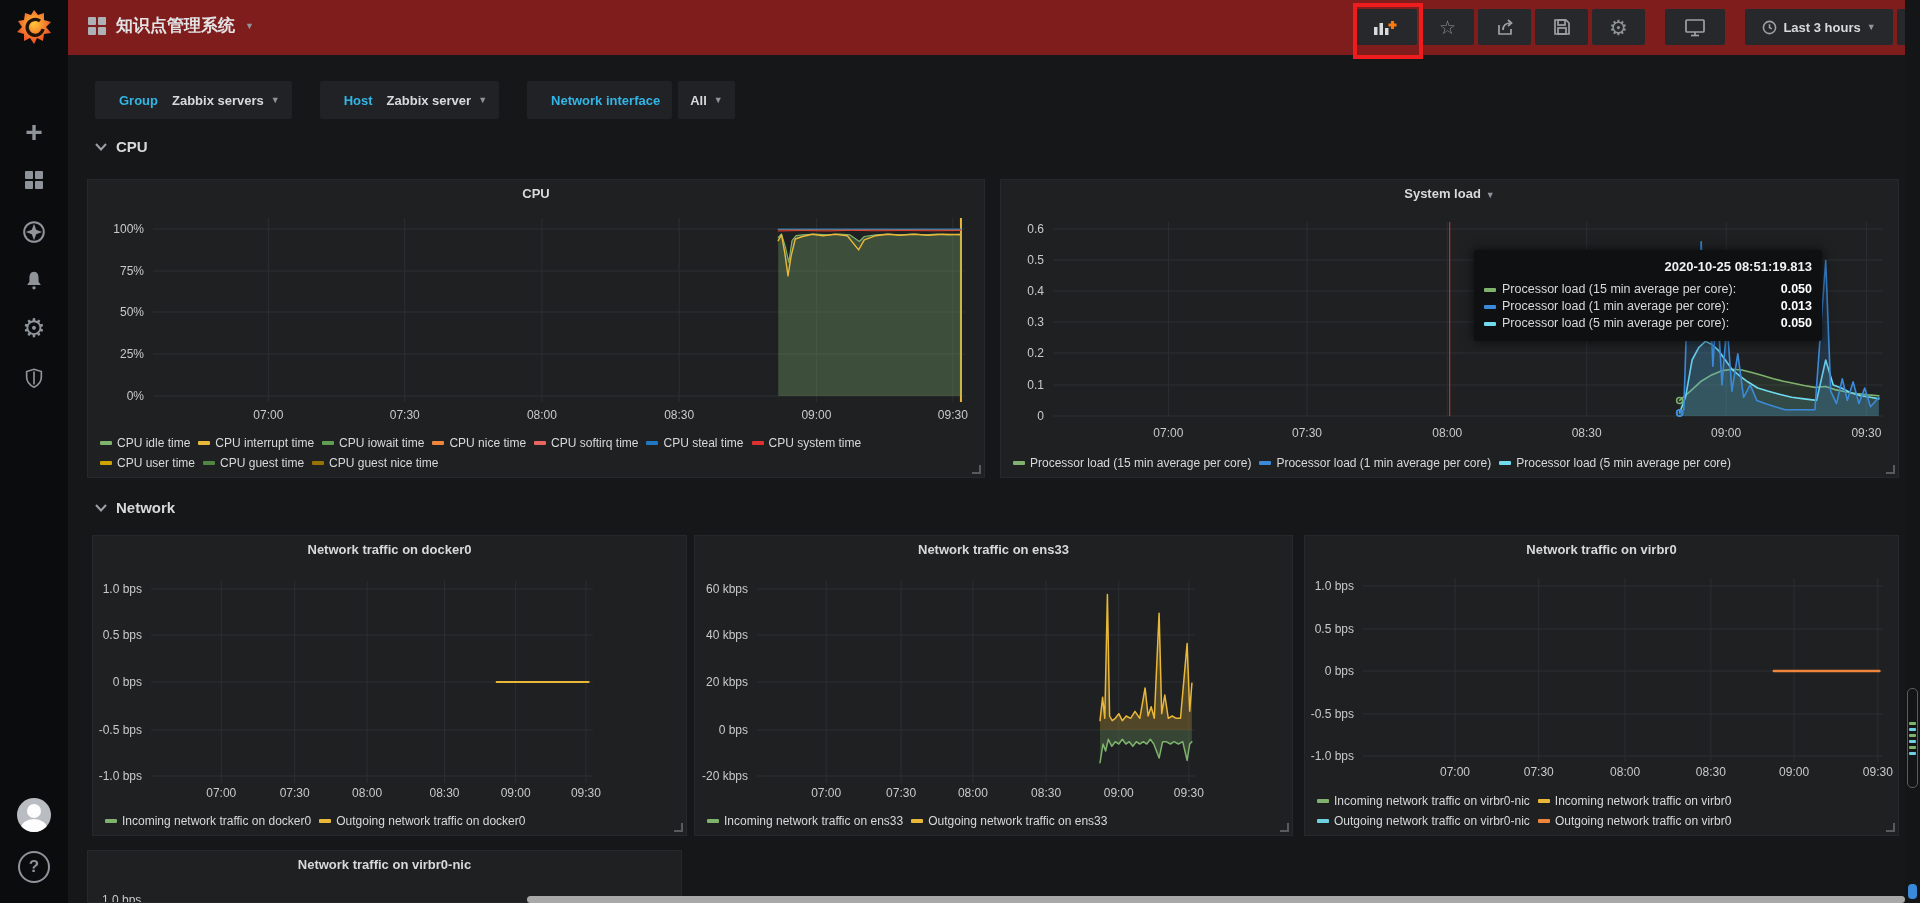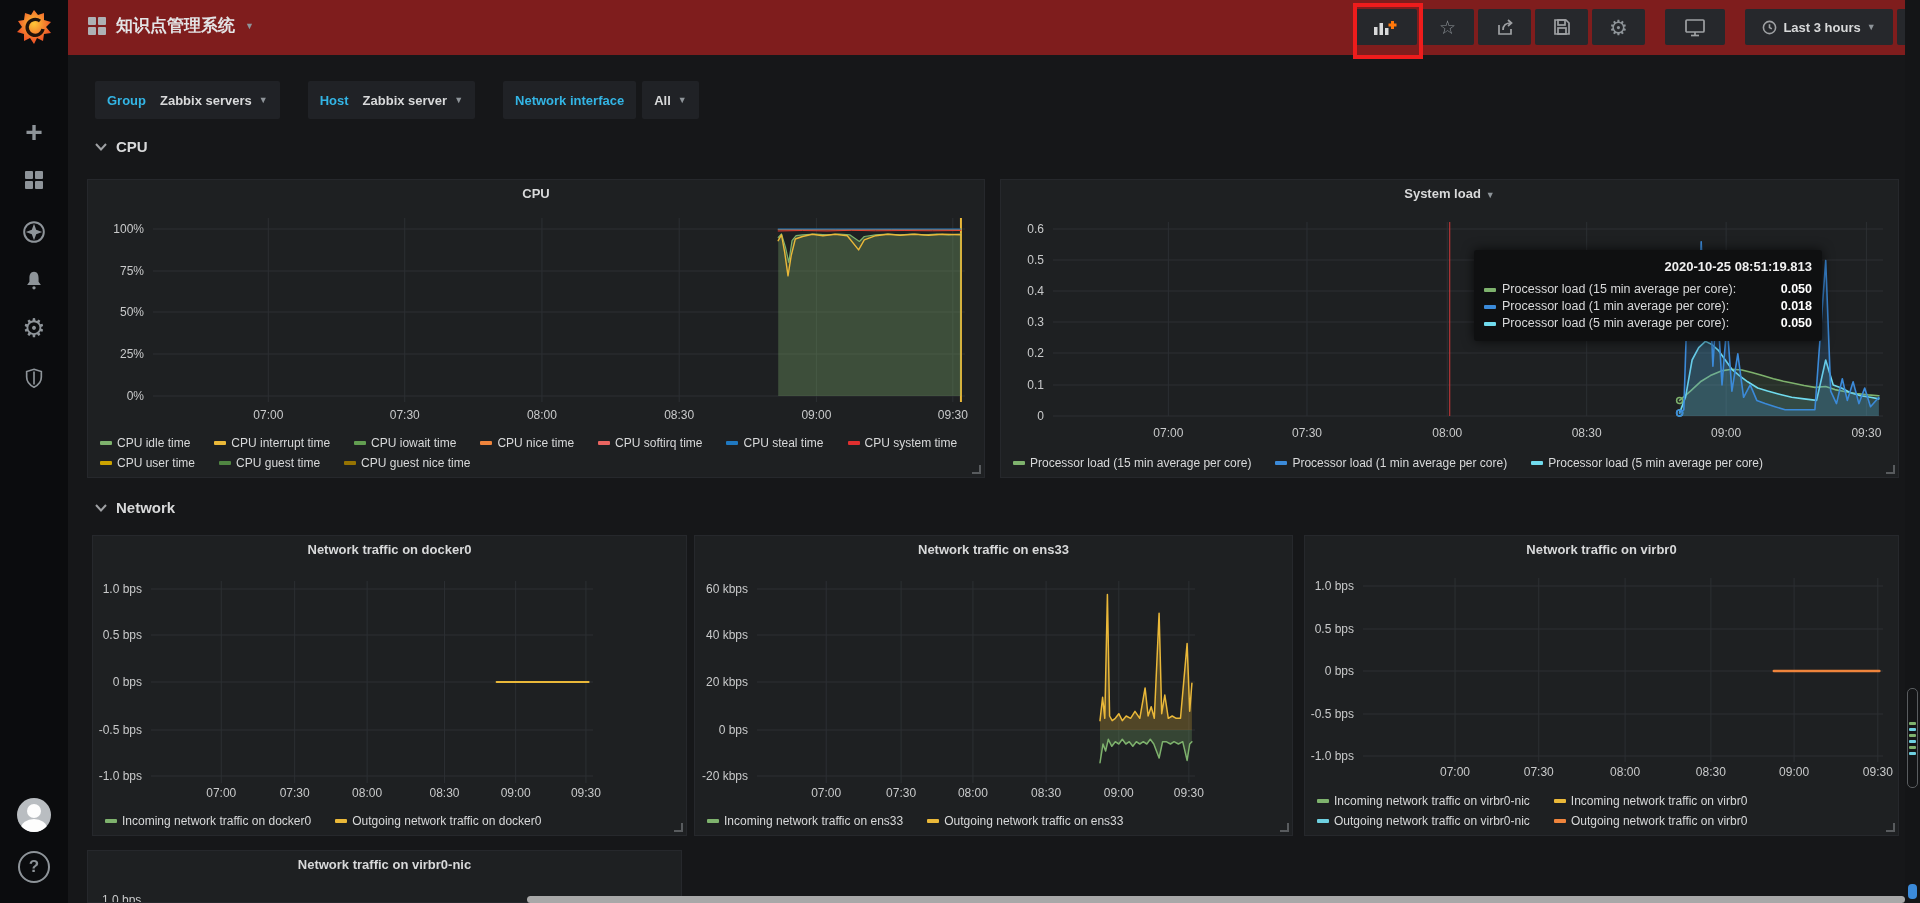--- a/index.html
+++ b/index.html
@@ -26,33 +26,33 @@
   .toolbar{position:absolute;left:1285px;top:9px;display:flex;gap:4px;align-items:center;}
   .tbtn{height:36px;min-width:37px;padding:0 8px;background:#26282c;border-radius:2px;display:flex;align-items:center;justify-content:center;gap:6px;color:#8e9499;cursor:pointer;}
   .tbtn svg{stroke:#9fa1a4;fill:none;stroke-width:1.7;}
   .star-glyph{font-size:19px;line-height:19px;}
   .gear2{font-size:21px;line-height:21px;}
   .time-txt{font-size:13px;font-weight:bold;color:#d8d9da;white-space:nowrap;}
   .redbox{position:absolute;left:1353px;top:3px;width:62px;height:48px;border:4px solid #ee1c1c;z-index:30;pointer-events:none;}
   
   .filters{position:absolute;left:95px;top:81px;display:flex;gap:28px;z-index:5;}
   .chip{height:38px;background:#202226;border-radius:2px;display:flex;align-items:center;padding:0 12px;gap:14px;cursor:pointer;}
-  .chip .lab{color:#33b5e5;font-weight:bold;font-size:13px;}
+  .chip .lab{color:#33b5e5;font-weight:bold;font-size:13px;margin-left:12px;}
   .chip .val{color:#d8d9da;font-weight:bold;font-size:13px;display:flex;align-items:center;gap:7px;}
   .chip-group{display:flex;gap:6px;align-items:center;}
   
   .sec-hdr{position:absolute;left:95px;display:flex;align-items:center;gap:9px;cursor:pointer;}
   .sec-hdr .txt{font-size:15px;font-weight:bold;color:#d8d9da;}
   
   .panel{position:absolute;background:#1e2022;border:1px solid #26282c;box-sizing:border-box;overflow:hidden;}
   .ptitle{position:absolute;left:0;top:6px;width:100%;text-align:center;font-size:13px;font-weight:bold;color:#d8d9da;z-index:3;cursor:pointer;}
   .ptitle .caret{margin-left:5px;}
   .chart{position:absolute;left:0;top:0;z-index:1;}
   .legend{position:absolute;left:12px;bottom:4px;z-index:3;font-size:12px;color:#d8d9da;}
-  .legend-row{display:flex;gap:24px;line-height:20px;flex-wrap:nowrap;}
+  .legend-row{display:flex;gap:8px;line-height:20px;flex-wrap:nowrap;}
   .legend-item{display:flex;align-items:center;gap:5px;cursor:pointer;white-space:nowrap;}
   .swatch{width:12px;height:4px;border-radius:1px;display:inline-block;}
   .rsz{position:absolute;right:3px;bottom:3px;width:7px;height:7px;border-right:2px solid #585b5e;border-bottom:2px solid #585b5e;z-index:4;}
   
   .gtooltip{position:absolute;left:473px;top:70px;width:348px;background:#0f1011;border-radius:3px;padding:9px 10px;z-index:6;box-shadow:0 0 12px rgba(0,0,0,.7);box-sizing:border-box;}
   .gtooltip .time{text-align:right;font-weight:bold;font-size:13px;color:#f0f0f0;margin-bottom:7px;}
   .ttrow{display:flex;align-items:center;gap:6px;font-size:12.5px;line-height:17px;}
   .ttrow .lbl{flex:1;color:#d8d9da;}
   .ttrow .v{font-weight:bold;color:#fff;}
   
@@ -366,21 +366,21 @@
       <div class="time">2020-10-25 08:51:19.813</div>
       <div>
           <div class="ttrow">
             <span class="swatch" style="background: rgb(126, 178, 109);"></span>
             <span class="lbl">Processor load (15 min average per core):</span>
             <span class="v">0.050</span>
           </div>
           <div class="ttrow">
             <span class="swatch" style="background: rgb(59, 138, 217);"></span>
             <span class="lbl">Processor load (1 min average per core):</span>
-            <span class="v">0.018</span>
+            <span class="v">0.013</span>
           </div>
           <div class="ttrow">
             <span class="swatch" style="background: rgb(112, 219, 237);"></span>
             <span class="lbl">Processor load (5 min average per core):</span>
             <span class="v">0.050</span>
           </div>
         </div>
     </div>
     <div class="legend">
         <div class="legend-row">

